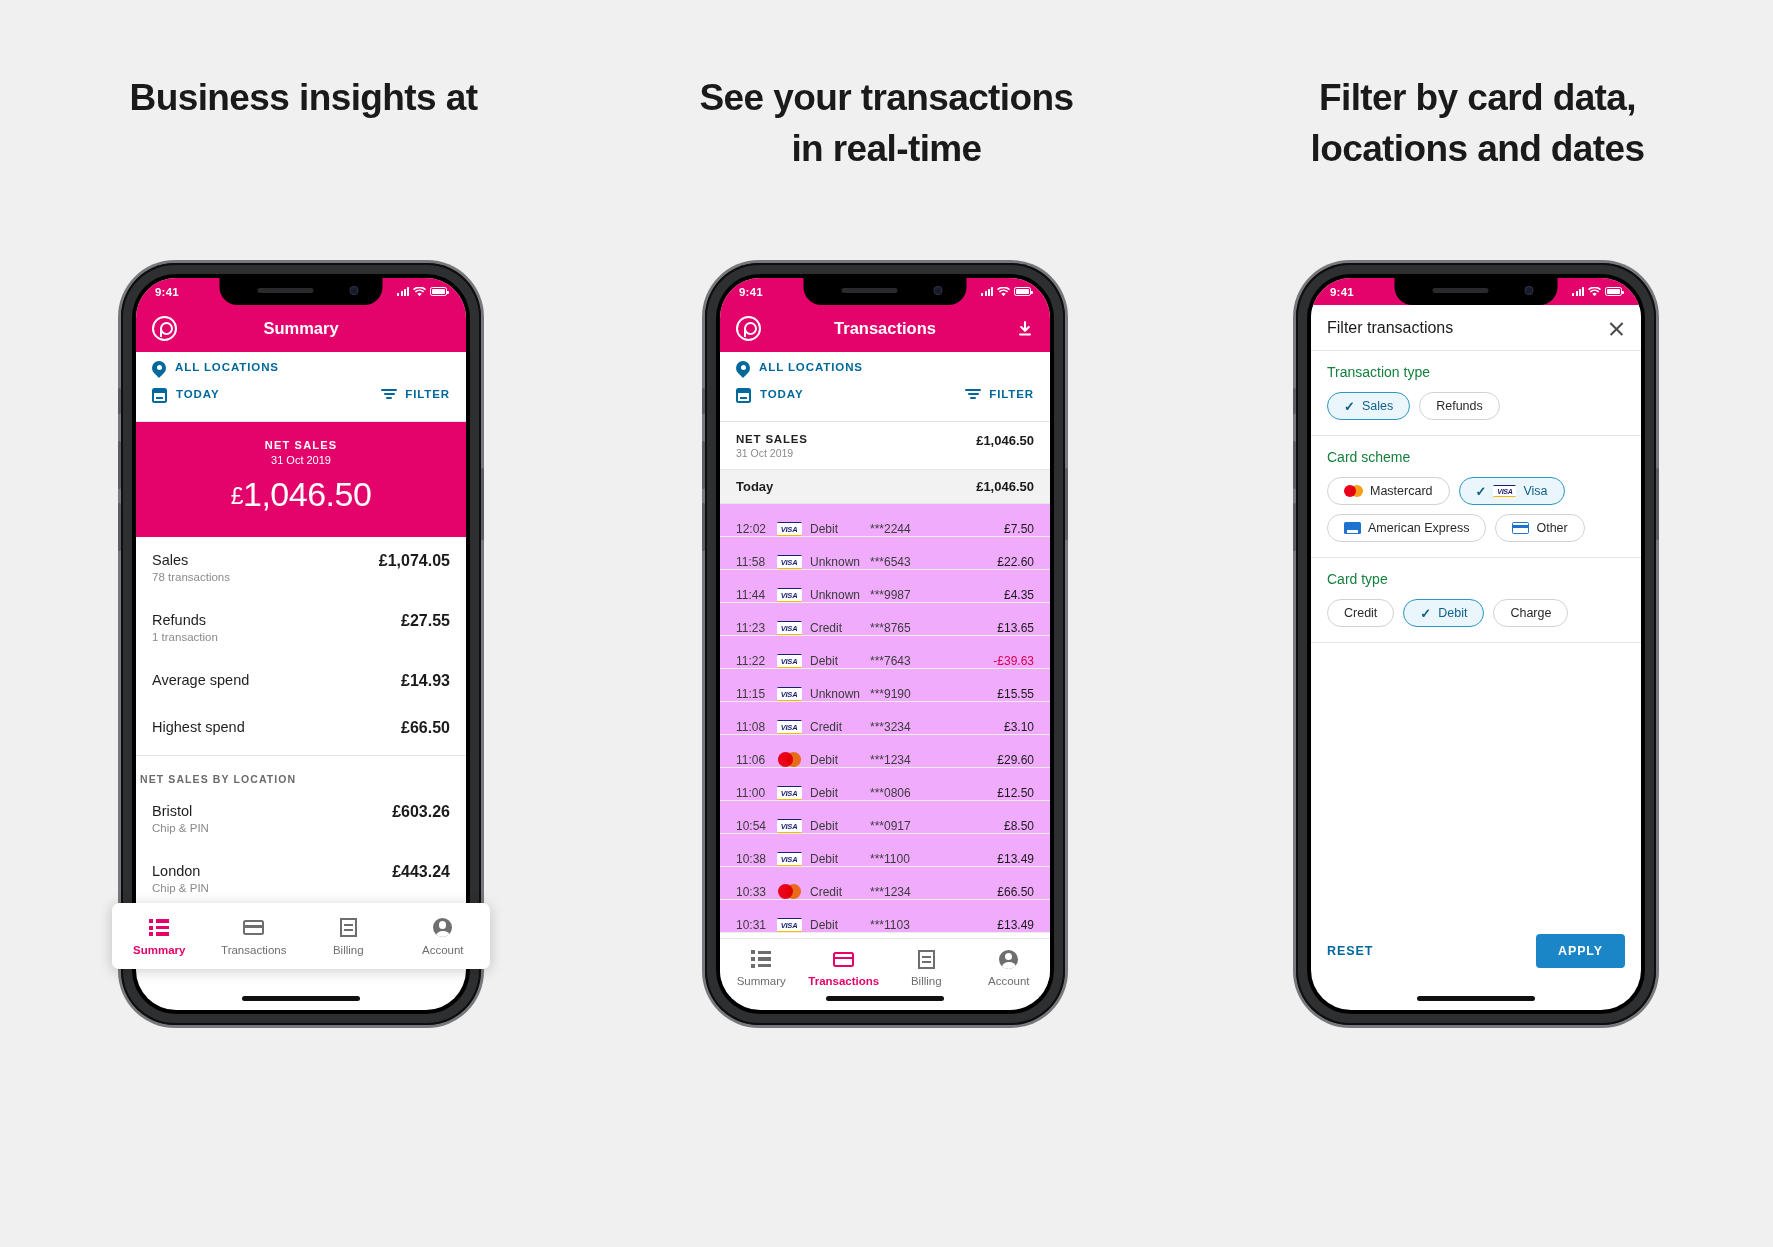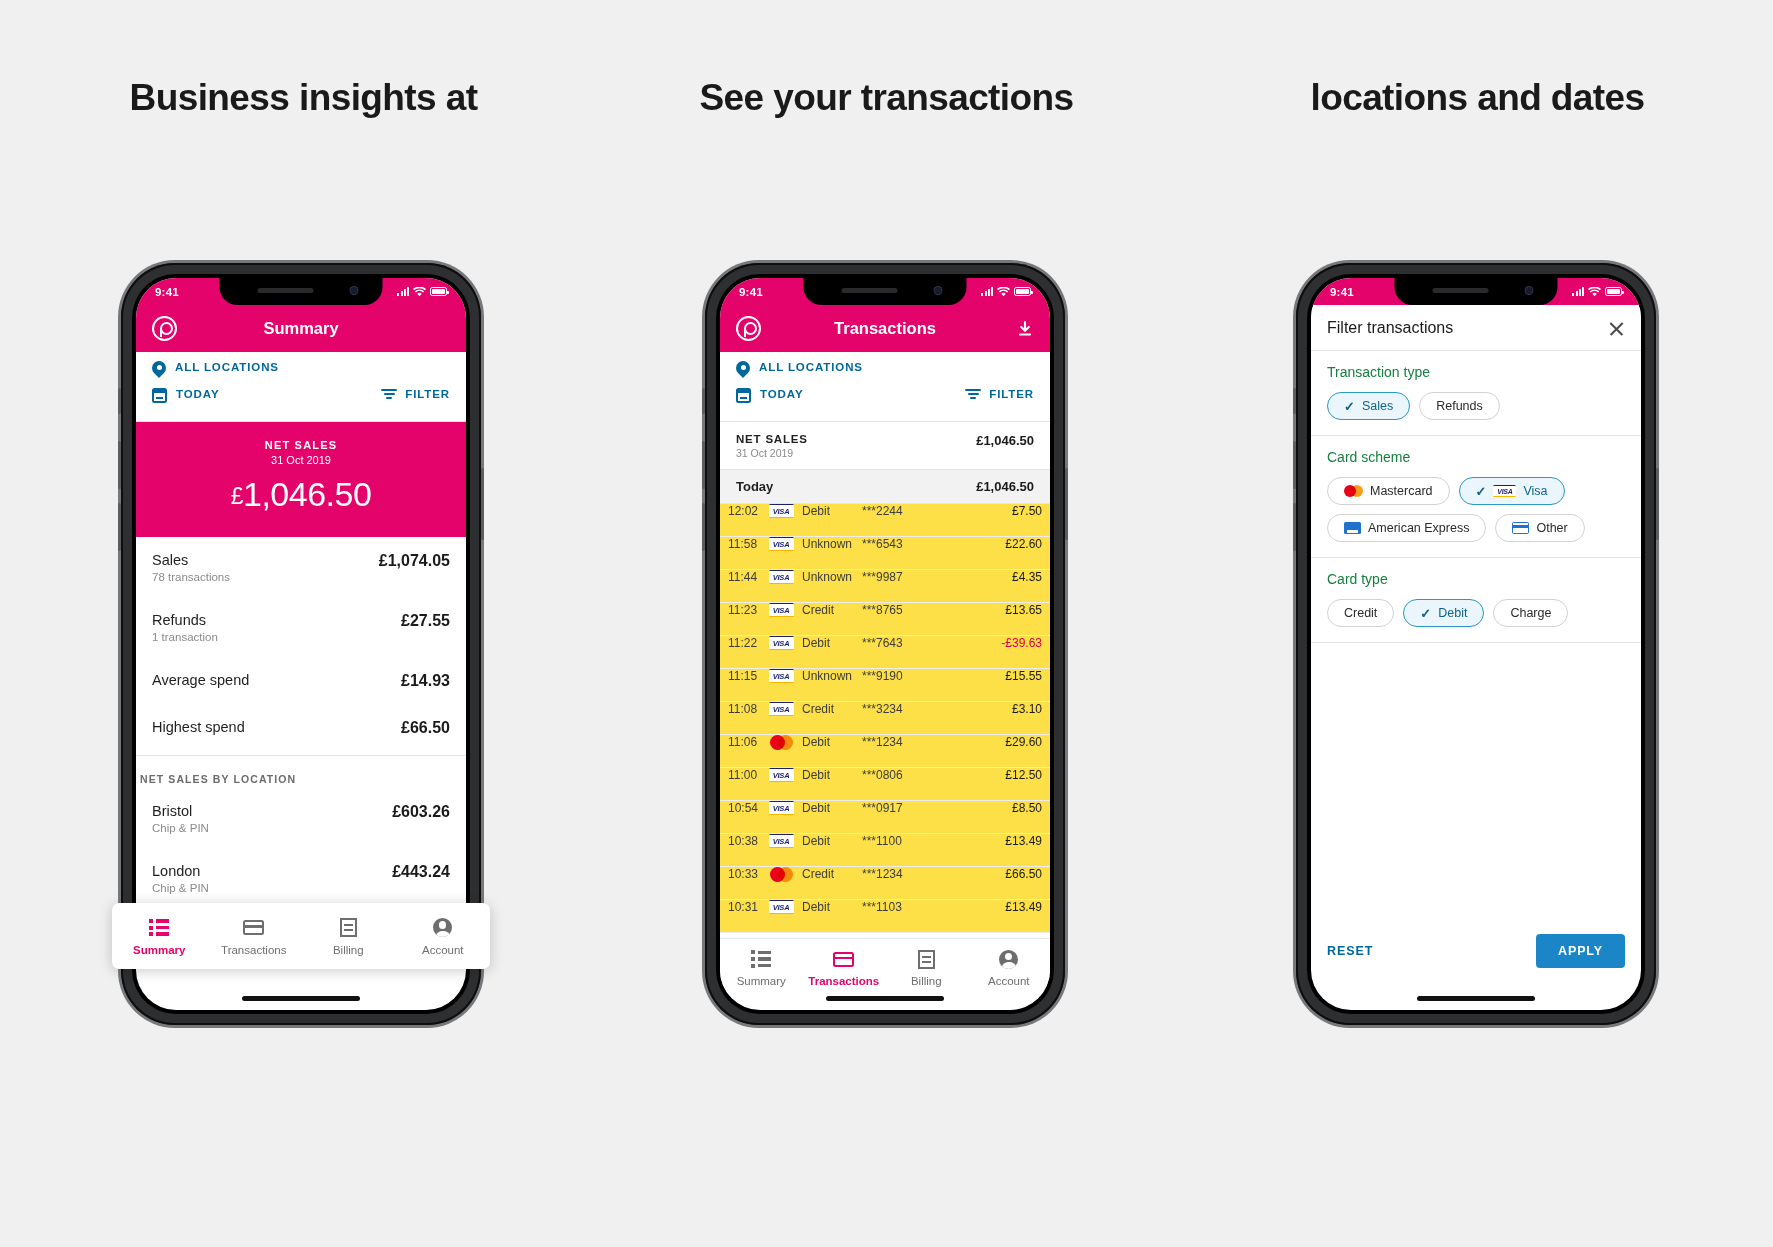--- a/index.html
+++ b/index.html
@@ -201,22 +201,22 @@
   .net-label { font-size: 11.5px; font-weight:bold; color:#1f1f1f; letter-spacing:0.8px;}
   .net-date { font-size: 10.5px; color:#8b8b8b; margin-top:2px;}
   .net-amt { font-size: 13px; font-weight:bold; color:#1a1a1a;}
   .day-row {
     display:flex; justify-content: space-between; align-items:center;
     padding: 9px 16px; background:#f2f2f2; border-top:1px solid #e6e6e6; border-bottom:1px solid #e6e6e6;
   }
   .day-label { font-size: 13px; font-weight:bold; color:#1f1f1f;}
   .day-amt { font-size: 13px; font-weight:bold; color:#1a1a1a;}
   .tx-row {
-    display:flex; align-items:flex-start; padding: 0 8px; height: 33px;
-    border-bottom: 1px solid #ededed; background:#fde047;
+    display:flex; align-items:flex-end; padding: 0 16px; height: 33px;
+    border-bottom: 1px solid #ededed; background:#f0abfc;
   }
   .tx-time { font-size: 12px; color:#3c3c3c; width: 38px; }
   .tx-brand { width: 30px; display:flex; align-items:center; justify-content:center; }
   .tx-type { font-size: 12px; color:#3c3c3c; width: 60px; margin-left: 6px;}
   .tx-card { font-size: 12px; color:#3c3c3c; }
   .tx-amt { font-size: 12px; color:#1a1a1a; margin-left:auto; font-weight:500;}
   .tx-amt.neg { color:#d6004f; }
   .visa {
     width: 25px; height: 14px; background:#fff; border-radius:1.5px;
     display:flex; align-items:center; justify-content:center;
@@ -433,20 +433,21 @@
             </div>
           <div class="tab-label">Account</div>
         </div>
       </div>
     </div>
   </div>
 
   <div class="panel panel-2">
     <div class="headline">
       <div>See your transactions</div>
+      <div>in real-time</div>
     </div>
 
     <div class="phone" style="left:114px; top:263px;">
       <div class="btn-side btn-left-1"></div>
       <div class="btn-side btn-left-2"></div>
       <div class="btn-side btn-left-3"></div>
       <div class="btn-side btn-right-1"></div>
       <div class="phone-inner">
         <div class="screen">
 
@@ -685,20 +686,21 @@
           </div>
 
           <div class="home-bar"></div>
         </div>
       </div>
     </div>
   </div>
 
   <div class="panel panel-3">
     <div class="headline">
+      <div>Filter by card data,</div>
       <div>locations and dates</div>
     </div>
 
     <div class="phone" style="left:114px; top:263px;">
       <div class="btn-side btn-left-1"></div>
       <div class="btn-side btn-left-2"></div>
       <div class="btn-side btn-left-3"></div>
       <div class="btn-side btn-right-1"></div>
       <div class="phone-inner">
         <div class="screen">

